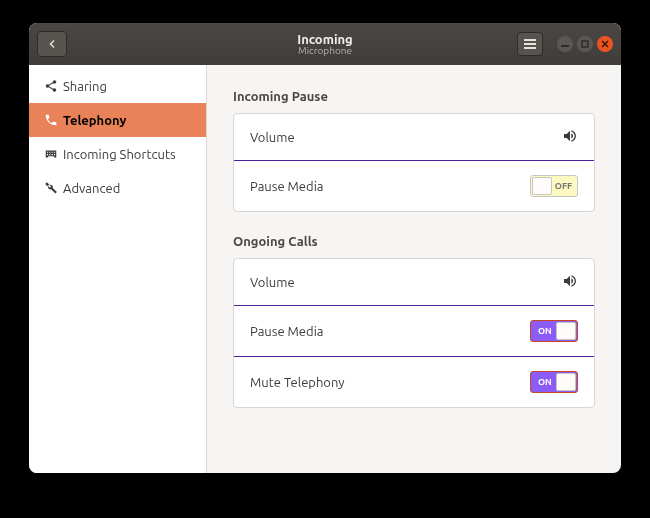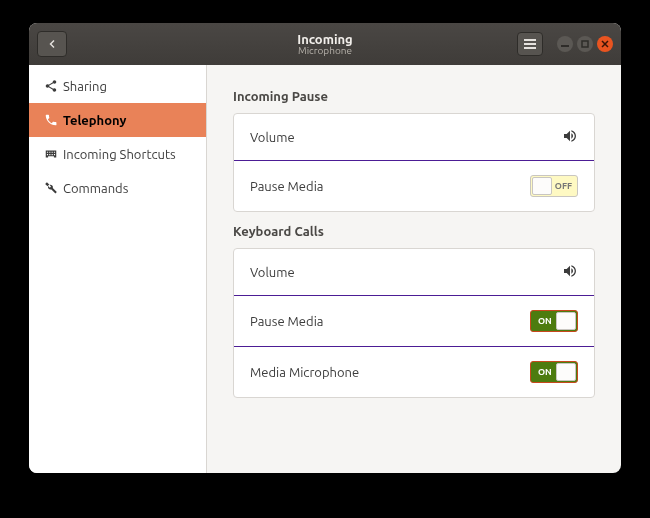--- a/index.html
+++ b/index.html
@@ -109,21 +109,21 @@
     font-weight: 600;
     font-size: 13px;
     color: #4a4845;
     margin-bottom: 10px;
     margin-top: 6px;
   }
   .group {
     border: 1px solid #d9d6d2;
     border-radius: 4px;
     background: #fff;
-    margin-bottom: 12px;
+    margin-bottom: 22px;
   }
   .row {
     display: flex;
     align-items: center;
     justify-content: space-between;
     padding: 14px 16px;
     border-top: 1px solid #4c1d95;
     font-size: 13px;
     color: #3c3c3c;
   }
@@ -146,21 +146,21 @@
   .toggle.off::before {
     content: "";
     position: absolute;
     left: 1px; top: 1px; bottom: 1px;
     width: 18px;
     background: #fdfcfb;
     border: 1px solid #c9c6c1;
     border-radius: 2px;
   }
   .toggle.on {
-    background: #4d7c0f;
+    background: #8b5cf6;
     border: 1px solid #c7481c;
     color: #fff;
     justify-content: flex-start;
     padding-left: 7px;
   }
   .toggle.on::after {
     content: "";
     position: absolute;
     right: 1px; top: 1px; bottom: 1px;
     width: 18px;
@@ -237,57 +237,57 @@
             </svg>
           </span>
         <span>Incoming Shortcuts</span>
       </div>
       <div class="side-item">
         <span class="icon">
             <svg width="14" height="14" viewBox="0 0 24 24">
               <path d="M22 19l-7-7c.6-1.5.3-3.3-1-4.5-1.3-1.3-3.2-1.6-4.8-.9l2.8 2.8-2 2L7.2 8.6c-.7 1.6-.4 3.5.9 4.8 1.2 1.3 3 1.6 4.5 1l7 7 2.4-2.4zM2 5l3-3 4 4-3 3-4-4z"></path>
             </svg>
           </span>
-        <span>Commands</span>
+        <span>Advanced</span>
       </div>
     </div>
 
     <div class="content">
       <div class="section-title">Incoming Pause</div>
       <div class="group">
         <div class="row">
           <span>Volume</span>
           <span class="vol-icon"><svg width="16" height="16" viewBox="0 0 24 24">
                 <path d="M3 9v6h4l5 5V4L7 9H3zm13.5 3c0-1.8-1-3.3-2.5-4v8c1.5-.7 2.5-2.2 2.5-4zM14 3.2v2c2.9.9 5 3.6 5 6.8s-2.1 5.9-5 6.8v2c4-1 7-4.5 7-8.8s-3-7.8-7-8.8z"></path>
               </svg></span>
         </div>
         <div class="row">
           <span>Pause Media</span>
           <div class="toggle off">
               <span>OFF</span>
             </div>
         </div>
       </div>
 
-      <div class="section-title">Keyboard Calls</div>
+      <div class="section-title">Ongoing Calls</div>
       <div class="group">
         <div class="row">
           <span>Volume</span>
           <span class="vol-icon"><svg width="16" height="16" viewBox="0 0 24 24">
                 <path d="M3 9v6h4l5 5V4L7 9H3zm13.5 3c0-1.8-1-3.3-2.5-4v8c1.5-.7 2.5-2.2 2.5-4zM14 3.2v2c2.9.9 5 3.6 5 6.8s-2.1 5.9-5 6.8v2c4-1 7-4.5 7-8.8s-3-7.8-7-8.8z"></path>
               </svg></span>
         </div>
         <div class="row">
           <span>Pause Media</span>
           <div class="toggle on">
               <span>ON</span>
             </div>
         </div>
         <div class="row">
-          <span>Media Microphone</span>
+          <span>Mute Telephony</span>
           <div class="toggle on">
               <span>ON</span>
             </div>
         </div>
       </div>
     </div>
   </div>
 </div>
 
 </body></html>

